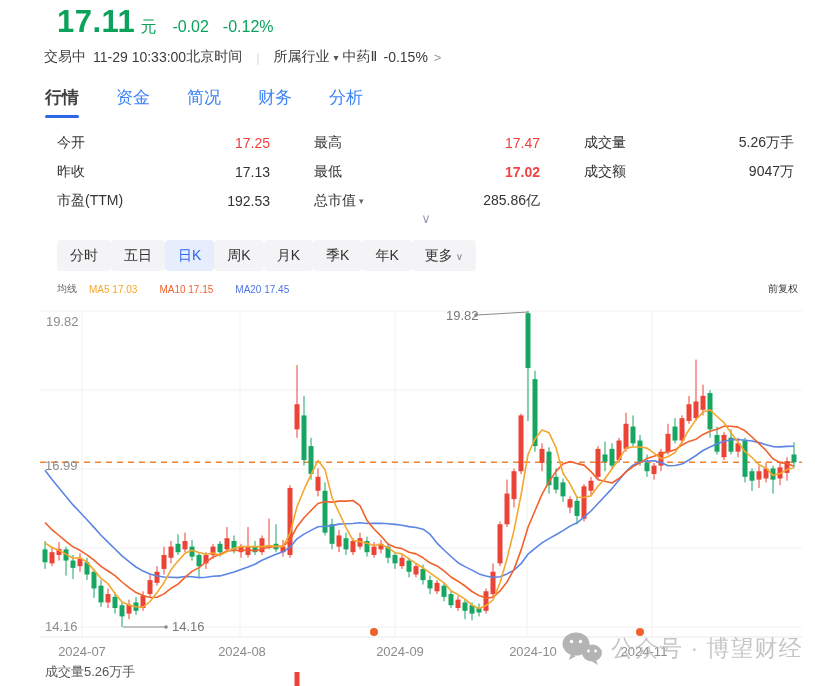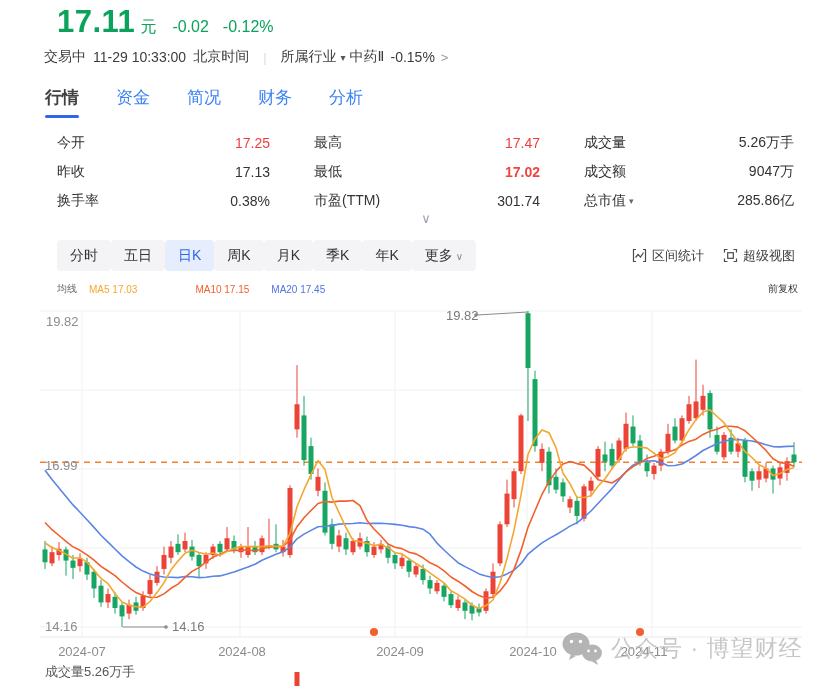--- a/index.html
+++ b/index.html
@@ -37,21 +37,21 @@
   .pill{height:31px;line-height:31px;padding:0 13px;border-radius:4px;background:#f4f4f6;font-size:14px;color:#333;cursor:pointer;white-space:nowrap;}
   .pill.active{background:#e6edfd;color:#2e68e8;}
   .pill .chev{font-size:10px;color:#888;margin-left:3px;}
   .tools{margin-left:auto;display:flex;gap:19px;align-items:center;}
   .tool{display:flex;align-items:center;gap:5px;font-size:13px;color:#3c3c3c;cursor:pointer;}
 
   
   .ma-row{position:absolute;left:57px;top:282px;right:17px;display:flex;align-items:center;font-size:10px;}
   .ma-title{color:#666;margin-right:12px;}
   .ma-item{margin-right:22px;}
-  .ma5{color:#f3a72e;} .ma10{color:#f2612c;margin-left:36px;} .ma20{color:#4f74e3;}
+  .ma5{color:#f3a72e;} .ma10{color:#f2612c;} .ma20{color:#4f74e3;}
   .ma-right{margin-left:auto;color:#333;}
 
   
   .axis-lab{position:absolute;font-size:13px;color:#8c8c8c;}
   .ann-lab{position:absolute;font-size:13px;color:#7a7a7a;}
   .month-lab{position:absolute;top:644px;transform:translateX(-50%);font-size:13px;color:#8c8c8c;white-space:nowrap;}
   .vol-lab{position:absolute;left:45px;top:663px;font-size:13px;color:#555;}
 
   
   .watermark{position:absolute;left:561px;top:630px;display:flex;align-items:center;gap:8px;opacity:.85;}
@@ -314,21 +314,21 @@
   <div class="price-row">
     <span class="big-price">17.11</span>
     <span class="price-unit">元</span>
     <span class="price-chg">-0.02</span>
     <span class="price-pct">-0.12%</span>
   </div>
 
   <div class="status-row">
     <span>交易中</span>
     <span style="margin-left:7px;">11-29 10:33:00</span>
-    <span style="margin-left:7px;">北京时间</span>
+    <span style="">北京时间</span>
     <span class="status-sep">|</span>
     <span>所属行业</span>
     <span class="caret-down">▾</span>
     <span>中药Ⅱ</span>
     <span style="margin-left:6px;">-0.15%</span>
     <span class="arrow-right">&gt;</span>
   </div>
 
   <div class="tabs-row">
     <div class="tab active">行情</div>
@@ -357,26 +357,22 @@
     </div>
     <div class="qcell">
       <span class="qlabel">最低</span>
       <span class="v-green">17.02</span>
     </div>
     <div class="qcell">
       <span class="qlabel">成交额</span>
       <span class="v-dark">9047万</span>
     </div>
     <div class="qcell">
-      <span class="qlabel">换手率</span>
-      <span class="v-dark">0.38%</span>
-    </div>
-    <div class="qcell">
       <span class="qlabel">市盈(TTM)</span>
-      <span class="v-dark">301.74</span>
+      <span class="v-dark">192.53</span>
     </div>
     <div class="qcell">
       <span class="qlabel">
         <span>总市值</span>
         <span class="mini-caret">▾</span>
       </span>
       <span class="v-dark">285.86亿</span>
     </div>
   </div>
   <div class="expand-btn">
@@ -387,36 +383,20 @@
     <div class="pills">
       <div class="pill">分时</div>
       <div class="pill">五日</div>
       <div class="pill active">日K</div>
       <div class="pill">周K</div>
       <div class="pill">月K</div>
       <div class="pill">季K</div>
       <div class="pill">年K</div>
       <div class="pill">
         <span>更多</span><span class="chev">∨</span>
-      </div>
-    </div>
-    <div class="tools">
-      <div class="tool">
-        <svg width="15" height="15" viewBox="0 0 15 15">
-          <path d="M4,1.5 H1.5 V13.5 H4 M11,1.5 H13.5 V13.5 H11" fill="none" stroke="#4a4a4a" stroke-width="1.2"></path>
-          <polyline points="3.5,9.5 6,6.5 8.5,9 11.5,4.5" fill="none" stroke="#4a4a4a" stroke-width="1.2"></polyline>
-        </svg>
-        <span>区间统计</span>
-      </div>
-      <div class="tool">
-        <svg width="15" height="15" viewBox="0 0 15 15">
-          <path d="M1.5,4.5 V1.5 H4.5 M10.5,1.5 H13.5 V4.5 M13.5,10.5 V13.5 H10.5 M4.5,13.5 H1.5 V10.5" fill="none" stroke="#4a4a4a" stroke-width="1.2"></path>
-          <rect x="4.7" y="4.7" width="5.6" height="5.6" fill="none" stroke="#4a4a4a" stroke-width="1.2"></rect>
-        </svg>
-        <span>超级视图</span>
       </div>
     </div>
   </div>
 
   <div class="ma-row">
     <span class="ma-title">均线</span>
     <span class="ma-item ma5">
       <span>MA5</span>
       <span>17.03</span>
     </span>

